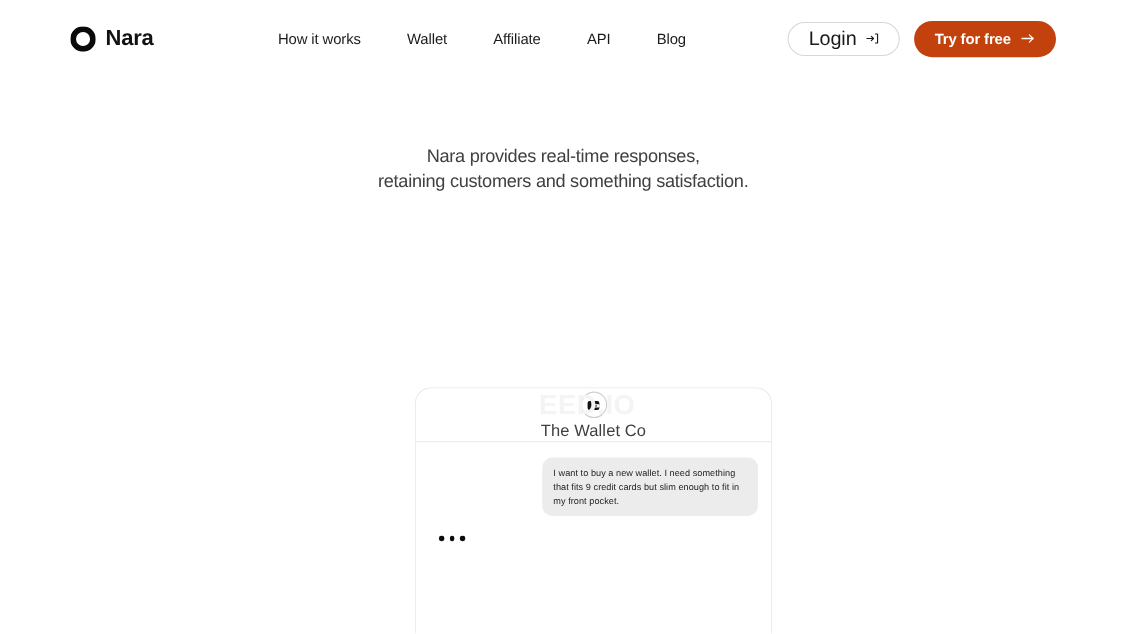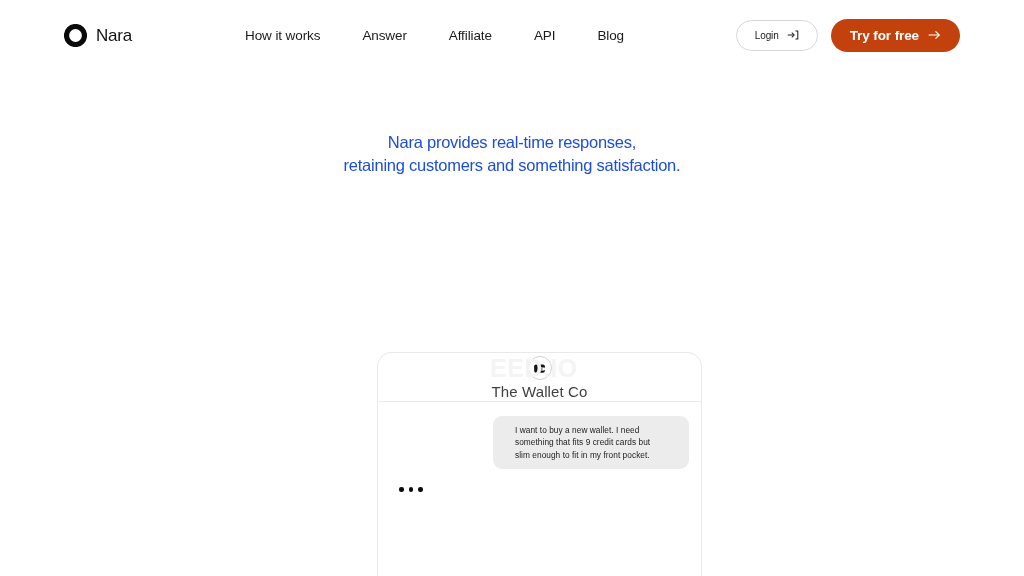--- a/index.html
+++ b/index.html
@@ -37,22 +37,22 @@
     align-items: center;
     gap: 9px;
     cursor: pointer;
   }
   .brand-mark {
     width: 23px; height: 23px;
     display: block;
     flex: 0 0 auto;
   }
   .brand-name {
-    font-size: 17px;
-    font-weight: 400;
+    font-size: 20px;
+    font-weight: 700;
     letter-spacing: -0.2px;
     color: #121212;
     line-height: 1;
   }
 
   .nav-links {
     display: flex;
     align-items: center;
     gap: 0px;
     margin-left: 113px;
@@ -80,21 +80,21 @@
   .btn-login {
     display: inline-flex;
     align-items: center;
     justify-content: center;
     gap: 8px;
     height: 31px;
     padding: 0 18px;
     border: 1px solid #d8d8d8;
     border-radius: 999px;
     background: #ffffff;
-    font-size: 10px;
+    font-size: 18px;
     font-weight: 500;
     color: #1b1b1b;
     letter-spacing: -0.1px;
     cursor: pointer;
     white-space: nowrap;
   }
 
   .btn-try {
     display: inline-flex;
     align-items: center;
@@ -137,21 +137,21 @@
     text-decoration-thickness: 5px;
     text-underline-offset: 5px;
   }
 
   .subhead {
     margin-top: 21px;
     font-size: 16.5px;
     line-height: 23px;
     font-weight: 400;
     letter-spacing: -0.25px;
-    color: #1d4ed8;
+    color: #404040;
   }
   .subhead .line { display: block; }
 
   
   .chat-widget {
     position: absolute;
     top: 323px;
     left: 377px;
     width: 325px;
     height: 253px;
@@ -210,21 +210,21 @@
     display: flex;
     flex-direction: column;
     gap: 12px;
   }
 
   .bubble {
     font-size: 8.3px;
     line-height: 12.4px;
     letter-spacing: 0.05px;
     border-radius: 9px;
-    padding: 8px 22px;
+    padding: 8px 10px;
     max-width: 196px;
   }
   .bubble-user {
     align-self: flex-end;
     background: #ececec;
     color: #1d1d1d;
   }
   .bubble-bot {
     align-self: flex-start;
     position: relative;
@@ -266,21 +266,21 @@
       <span class="icon brand-mark">
         <svg width="23" height="23" viewBox="0 0 23 23" xmlns="http://www.w3.org/2000/svg">
           <circle cx="11.5" cy="11.5" r="9" fill="none" stroke="#0a0a0a" stroke-width="5.2"></circle>
         </svg>
       </span>
       <span class="brand-name">Nara</span>
     </div>
 
     <div class="nav-links">
       <a class="nav-link">How it works</a>
-      <a class="nav-link">Answer</a>
+      <a class="nav-link">Wallet</a>
       <a class="nav-link">Affiliate</a>
       <a class="nav-link">API</a>
       <a class="nav-link">Blog</a>
     </div>
 
     <div class="nav-actions">
       <button class="btn-login">
         <span>Login</span>
         <span class="icon">
           <svg width="12" height="12" viewBox="0 0 16 16" fill="none" stroke="#1b1b1b" stroke-width="1.35" stroke-linecap="round" stroke-linejoin="round" xmlns="http://www.w3.org/2000/svg">

